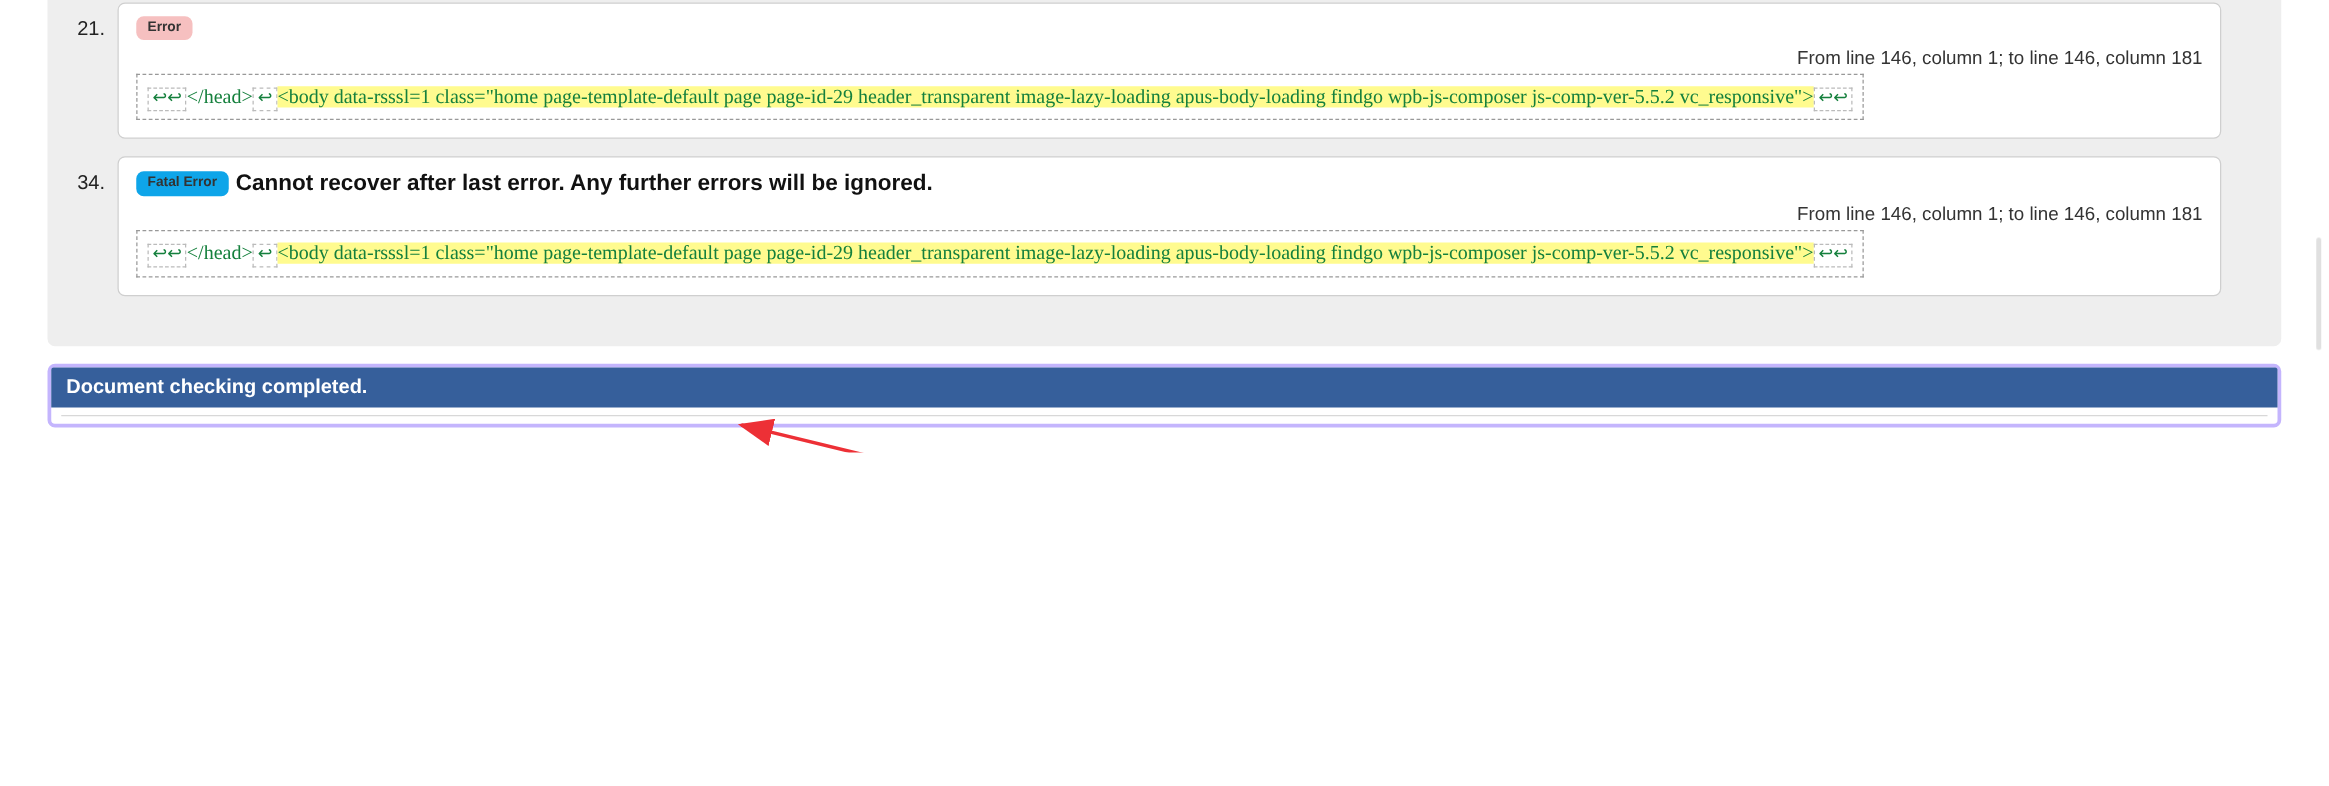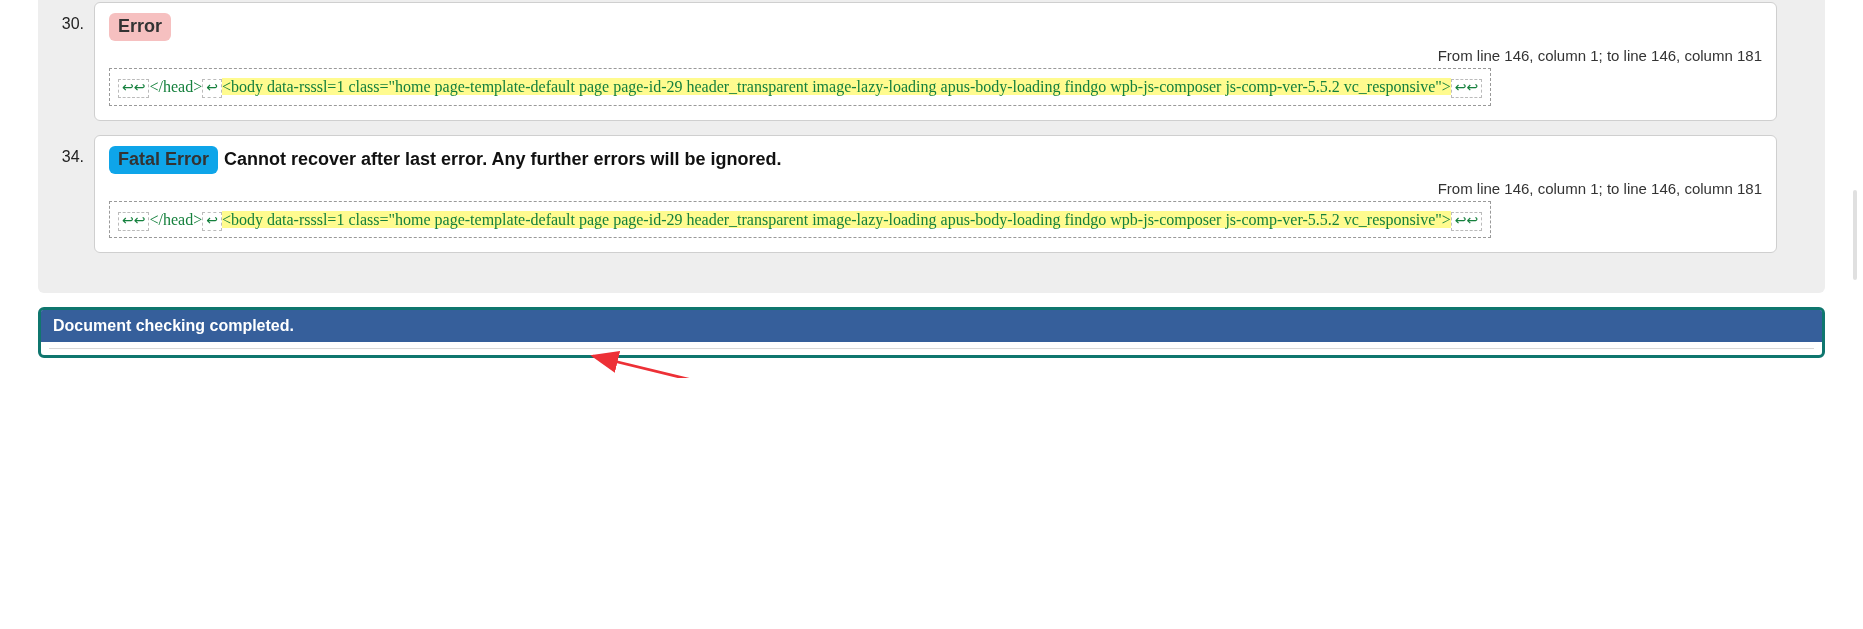--- a/index.html
+++ b/index.html
@@ -51,21 +51,21 @@
       align-items: center;
       flex-wrap: wrap;
       gap: 6px;
       margin-bottom: 6px;
     }
     .badge {
       display: inline-block;
       border-radius: 6px;
       padding: 2px 9px 3px 9px;
       font-weight: bold;
-      font-size: 18px;
+      font-size: 11px;
       line-height: 1.3;
     }
     .badge-error {
       background: #f6c0c0;
       color: #333;
     }
     .badge-fatal {
       background: #0ea5e9;
       color: #333;
     }
@@ -111,21 +111,21 @@
       padding: 0 3px;
       font-size: 14px;
       line-height: 1.2;
       vertical-align: baseline;
     }
     .hl {
       background: #fffb8f;
     }
     .annotated-section {
       position: relative;
-      border: 3px solid #0f766e;
+      border: 3px solid #c4b5fd;
       border-radius: 6px;
       padding: 0 0 6px 0;
     }
     .completion-bar {
       background: #365f9b;
       color: #fff;
       font-weight: bold;
       font-size: 16px;
       padding: 7px 12px;
       border-top-left-radius: 2px;
@@ -158,21 +158,21 @@
       border-radius: 2px;
     }
   </style>
 </head>
 <body>
 
 <div class="container">
   <div class="errors-area">
 
     <div class="error-row">
-      <div class="error-number">30.</div>
+      <div class="error-number">21.</div>
       <div class="error-card">
         <div class="error-header">
           <span class="badge badge-error">Error</span>
         </div>
         <div class="location">From line 146, column 1; to line 146, column 181</div>
         <div class="code-block"><span class="newline-box">↩↩</span><span>&lt;/head&gt;</span><span class="newline-box">↩</span><span class="hl">&lt;body data-rsssl=1 class="home page-template-default page page-id-29 header_transparent image-lazy-loading apus-body-loading findgo wpb-js-composer js-comp-ver-5.5.2 vc_responsive"&gt;</span><span class="newline-box">↩↩</span></div>
       </div>
     </div>
 
     <div class="error-row">

